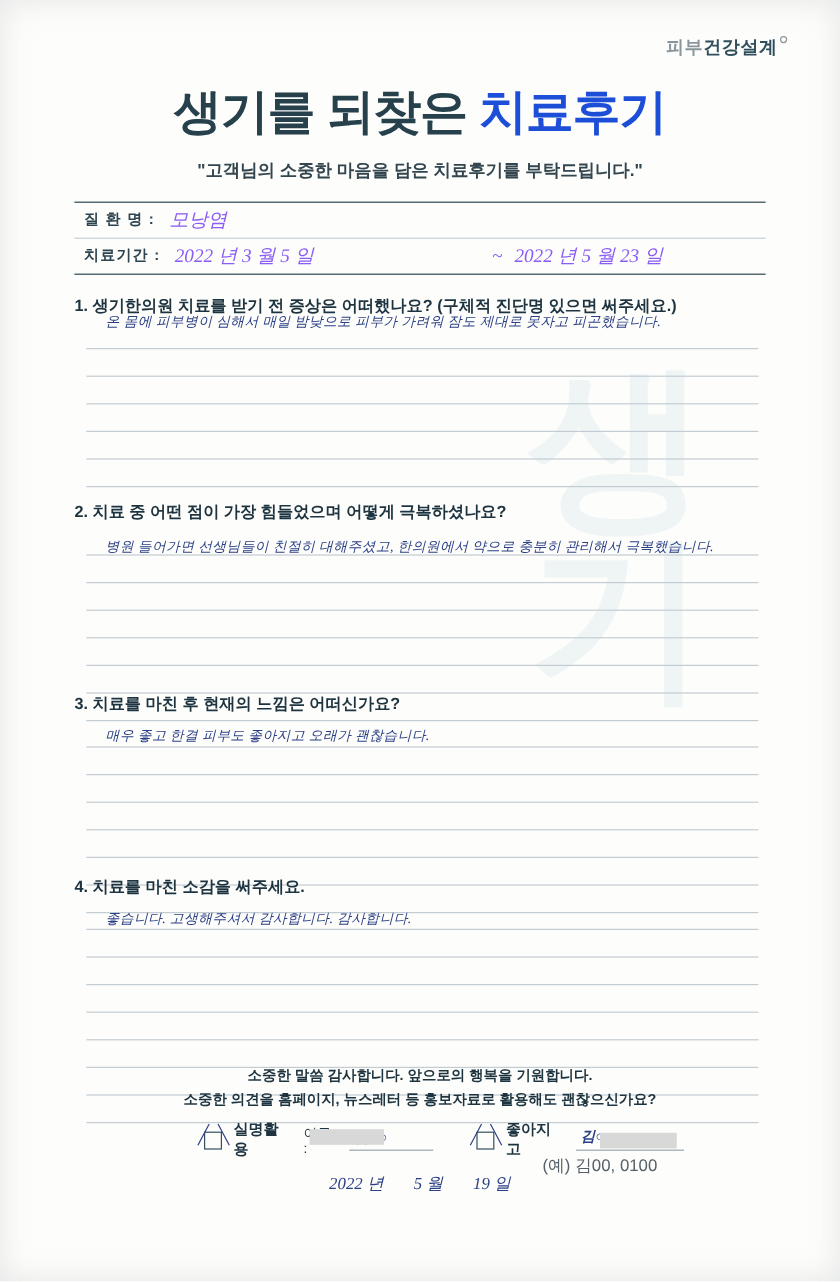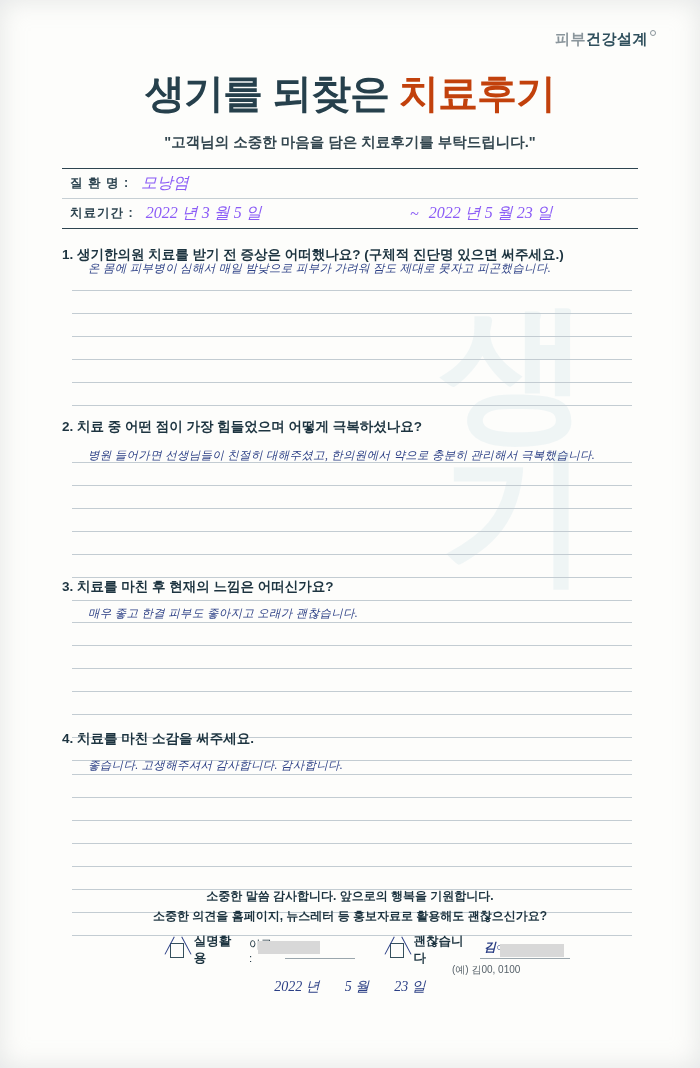--- a/index.html
+++ b/index.html
@@ -74,21 +74,21 @@
     top: 66px;
     left: 0;
     width: 700px;
     text-align: center;
     font-size: 40px;
     font-weight: bold;
     letter-spacing: -1px;
     white-space: nowrap;
   }
   .title .t-dark { color: #26404c; }
-  .title .t-accent { color: #c2410c; }
+  .title .t-accent { color: #1d4ed8; }
 
   .subtitle {
     position: absolute;
     top: 133px;
     left: 0;
     width: 700px;
     text-align: center;
     font-size: 14.5px;
     font-weight: bold;
     color: #33464f;
@@ -208,21 +208,21 @@
     display: inline-block;
     position: relative;
   }
   .redact {
     background: #d8d8d8;
     display: inline-block;
     height: 13px;
   }
   .smallnote {
     position: absolute;
-    font-size: 10px;
+    font-size: 14px;
     color: #566169;
     font-weight: normal;
   }
   .datestamp {
     position: absolute;
     left: 0; width: 700px;
     text-align: center;
     font-family: "Liberation Serif", serif;
     font-style: italic;
     color: #2b3f85;
@@ -342,33 +342,33 @@
 
     <div class="consent">
       <span class="checkbox checked"></span>
       <span>실명활용</span>
       <span style="font-weight:normal;font-size:11.5px;">이름 :</span>
       <span class="namebox">
         <span class="hand" style="left:4px; top:-2px; font-size:12px;">김○○</span>
       </span>
       <span style="width:16px;display:inline-block;"></span>
       <span class="checkbox checked"></span>
-      <span>괜찮습니다</span>
+      <span>좋아지고</span>
       <span class="namebox" style="min-width:90px;">
         <span class="hand" style="left:4px; top:-3px; font-size:12px;">김○○</span>
       </span>
     </div>
     <span class="redact" style="left:258px; top:941px; width:62px; position:absolute;"></span>
     <span class="redact" style="left:500px; top:944px; width:64px; position:absolute;"></span>
     <div class="smallnote" style="left:452px; top:963px;">(예) 김00, 0100</div>
 
     <div class="datestamp" style="top:978px;">
       <span>2022 년</span>
       <span style="display:inline-block;width:18px;"></span>
       <span>5 월</span>
       <span style="display:inline-block;width:18px;"></span>
-      <span>23 일</span>
+      <span>19 일</span>
     </div>
 
   </div>
 
   <div class="page-edge"></div>
 </div>
 
 </body></html>

